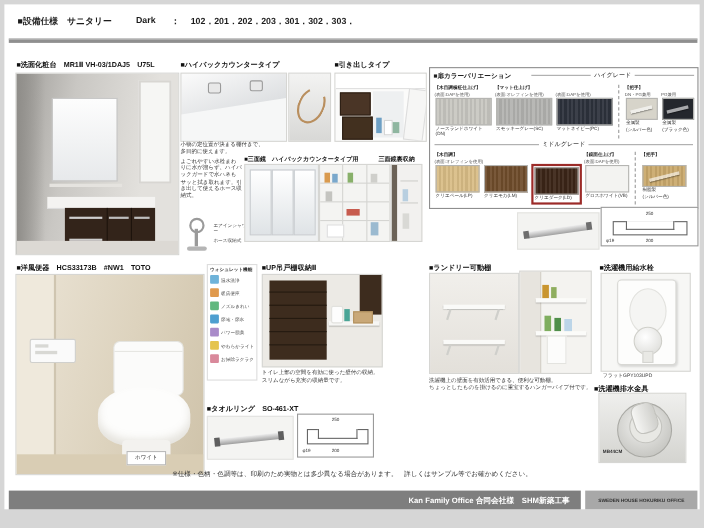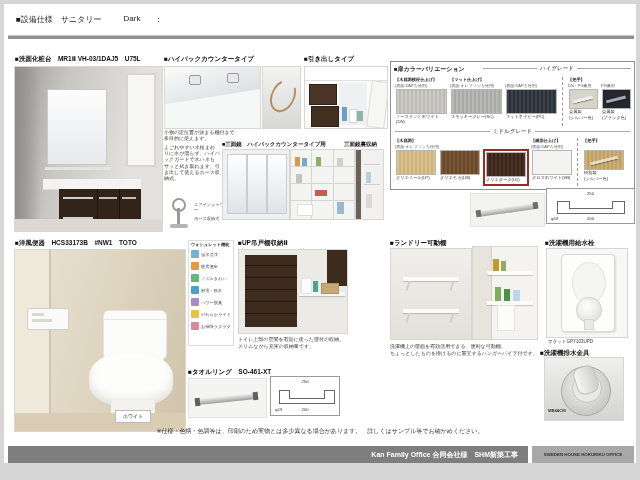--- a/index.html
+++ b/index.html
@@ -1,20 +1,20 @@
 <!DOCTYPE html>
 <html><head>
 <meta charset="utf-8">
 <style>
   html,body{margin:0;padding:0;}
   #canvas{position:relative;width:640px;height:480px;background:#d6d6d6;overflow:hidden;
           font-family:"Liberation Sans","DejaVu Sans",sans-serif;color:#222;}
   .page{position:absolute;left:4px;top:4px;width:632px;height:459px;background:#ffffff;}
   .abs{position:absolute;}
-  .hdr{position:absolute;left:16px;top:14px;font-size:8px;font-weight:normal;color:#1c1c1c;display:flex;gap:0;}
+  .hdr{position:absolute;left:16px;top:14px;font-size:8px;font-weight:bold;color:#1c1c1c;display:flex;gap:0;}
   .hdr span{white-space:pre;}
   .divider{position:absolute;left:8px;top:35px;width:626px;height:3px;background:#8f8f8f;border-top:1px solid #c6c6c6;}
   .sec-title{position:absolute;font-size:6.5px;font-weight:bold;color:#111;white-space:nowrap;}
   .sec-title-sm{position:absolute;font-size:5.5px;font-weight:bold;color:#111;white-space:nowrap;}
   .photo{position:absolute;border:1px solid #d6d6d3;overflow:hidden;background:#f2f2f0;}
   .cap{position:absolute;font-size:5px;line-height:6.5px;color:#333;white-space:nowrap;}
   .body-txt{position:absolute;font-size:5px;line-height:6.2px;color:#333;}
   .tinylabel{font-size:4.2px;color:#444;}
   
   .cpanel{position:absolute;left:390px;top:61px;width:245px;height:129px;border:1px solid #8e8e8e;background:#fff;box-sizing:border-box;}
@@ -52,20 +52,21 @@
 <div id="canvas">
   <div class="page"></div>
 
   <div class="hdr">
     <span>■設備仕様　サニタリー</span>
     <span style="width:22px"></span>
     <span>Dark</span>
     <span style="width:14px"></span>
     <span>：</span>
     <span style="width:10px"></span>
+    <span>102．201．202．203．301．302．303．</span>
   </div>
   <div class="divider"></div>
 
   <div class="sec-title" style="left:15px;top:55px">■洗面化粧台　MR1Ⅱ VH-03/1DAJ5　U75L</div>
   <div class="photo" style="left:14px;top:66px;width:147px;height:164px;background:linear-gradient(100deg,#9e9c98 0%,#c9c7c3 32%,#e3e1dd 75%)">
     <div class="abs" style="left:0;top:0;width:26px;height:164px;background:linear-gradient(90deg,#8f8d89,rgba(143,141,137,0))"></div>
     <div class="abs" style="right:6px;top:6px;width:26px;height:90px;background:#f6f6f4;border:2px solid #d8d6d2"></div>
     <div class="abs" style="left:32px;top:22px;width:58px;height:74px;background:linear-gradient(180deg,#fdfdfd,#e7e9eb);border:1px solid #c8c8c8"></div>
     <div class="abs" style="left:30px;top:100px;width:66px;height:3px;background:#e5e3df"></div>
     <div class="abs" style="left:28px;top:112px;width:98px;height:10px;background:#f4f3f1;border-bottom:1px solid #ddd"></div>

